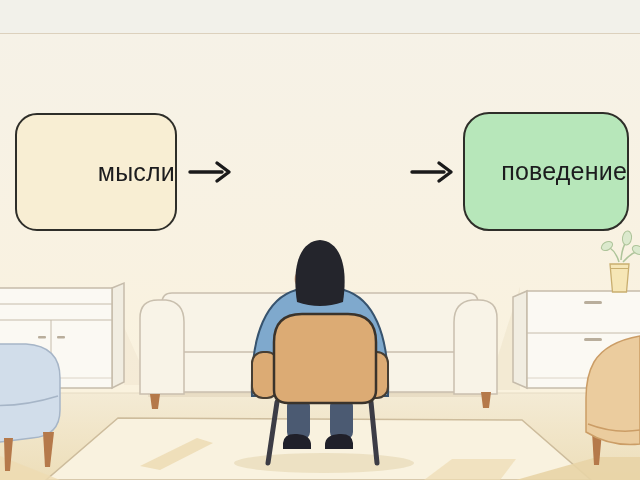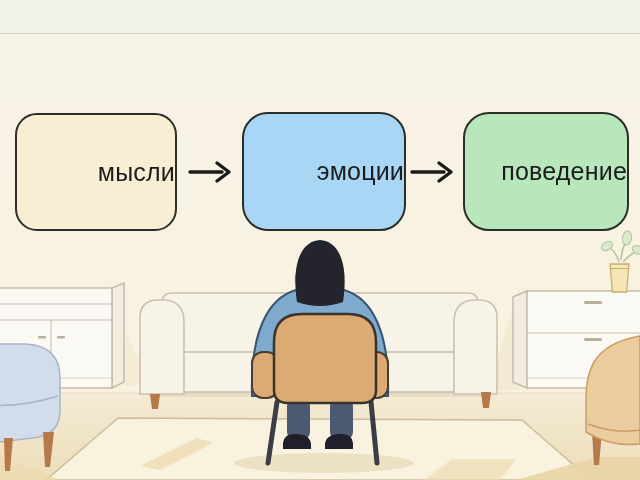--- a/index.html
+++ b/index.html
@@ -128,23 +128,20 @@
     <span>мысли</span>
   </div>
 
   <div class="arrow" style="left: 186px; top: 158px; color: rgb(26, 26, 26);">
     <svg width="48" height="28" viewBox="0 0 48 28">
       <line x1="4" y1="14" x2="36" y2="14" stroke="currentColor" stroke-width="3.4" stroke-linecap="round"></line>
       <path d="M31,5 L43,14 L31,23" fill="none" stroke="currentColor" stroke-width="3.4" stroke-linecap="round" stroke-linejoin="round"></path>
     </svg>
   </div>
 
-  <div class="node" style="left: 242px; top: 112px; width: 160px; height: 115px; border-radius: 26px; background-color: rgb(169, 214, 244); border-color: rgb(46, 46, 41); color: rgb(28, 28, 30);">
-    <span>эмоции</span>
-  </div>
 
   <div class="arrow" style="left: 408px; top: 158px; color: rgb(26, 26, 26);">
     <svg width="48" height="28" viewBox="0 0 48 28">
       <line x1="4" y1="14" x2="36" y2="14" stroke="currentColor" stroke-width="3.4" stroke-linecap="round"></line>
       <path d="M31,5 L43,14 L31,23" fill="none" stroke="currentColor" stroke-width="3.4" stroke-linecap="round" stroke-linejoin="round"></path>
     </svg>
   </div>
 
   <div class="node" style="left: 463px; top: 112px; width: 162px; height: 115px; border-radius: 26px; background-color: rgb(183, 231, 186); border-color: rgb(46, 46, 41); color: rgb(28, 28, 30);">
     <span>поведение</span>

